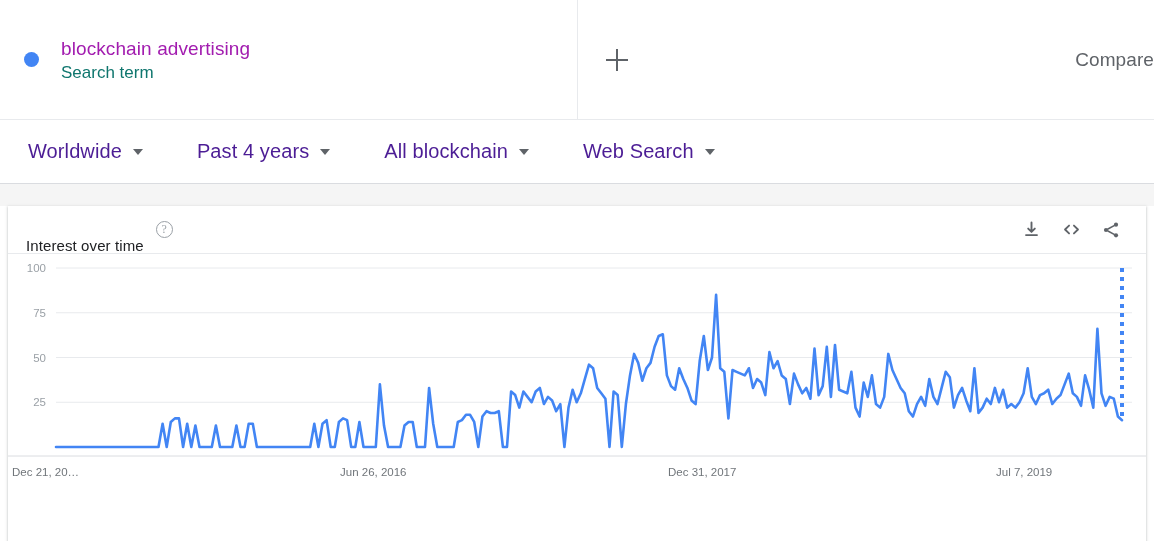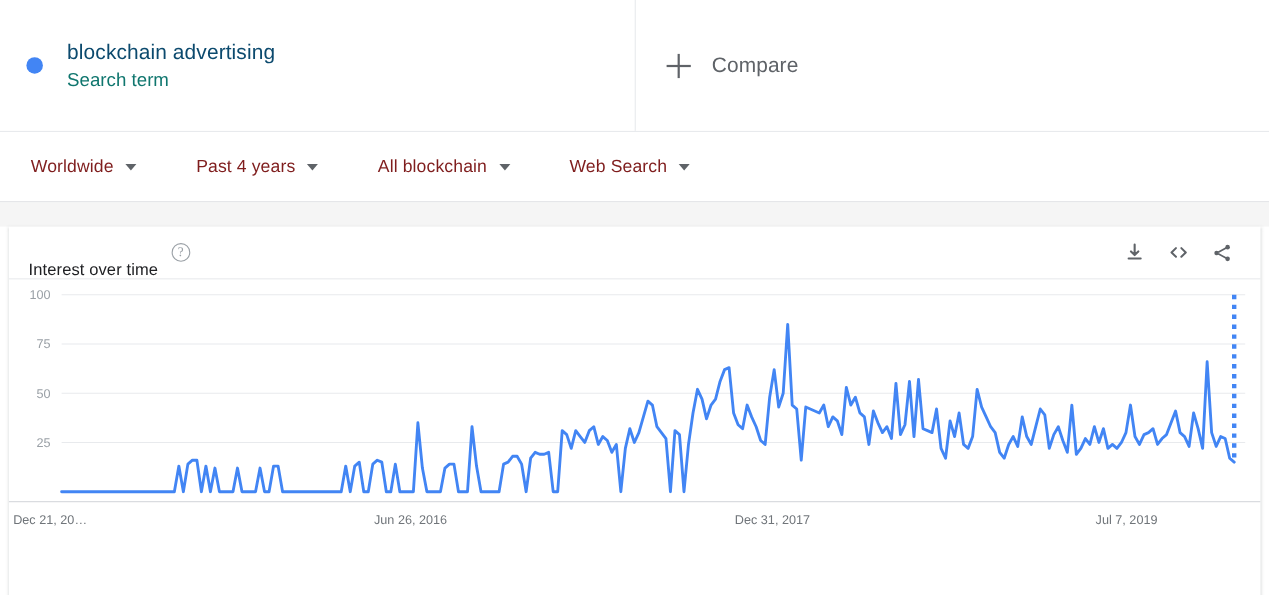--- a/index.html
+++ b/index.html
@@ -39,34 +39,35 @@
     margin-right: 22px;
   }
   .term-texts {
     display: flex;
     flex-direction: column;
     justify-content: center;
   }
   .term-title {
     font-size: 19px;
     line-height: 24px;
-    color: #0c4a6e;
+    color: #a21caf;
     letter-spacing: 0.1px;
   }
   .term-sub {
     font-size: 17px;
     line-height: 19px;
     color: #0f766e;
     margin-top: 2px;
   }
   .compare-cell {
     flex: 1;
     display: flex;
     align-items: center;
     padding-left: 28px;
+    justify-content: space-between;
   }
   .plus-icon {
     width: 22px;
     height: 22px;
     position: relative;
     margin-right: 19px;
     flex: 0 0 auto;
   }
   .plus-icon::before, .plus-icon::after {
     content: "";
@@ -95,22 +96,22 @@
     padding-left: 28px;
     box-sizing: border-box;
   }
   .filter {
     display: flex;
     align-items: center;
     margin-right: 54px;
     cursor: pointer;
   }
   .filter-label {
-    font-size: 16px;
-    color: #7f1d1d;
+    font-size: 20px;
+    color: #4c1d95;
     letter-spacing: 0.1px;
   }
   .caret {
     width: 0;
     height: 0;
     border-left: 5px solid transparent;
     border-right: 5px solid transparent;
     border-top: 6px solid #5f6368;
     margin-left: 11px;
     flex: 0 0 auto;

